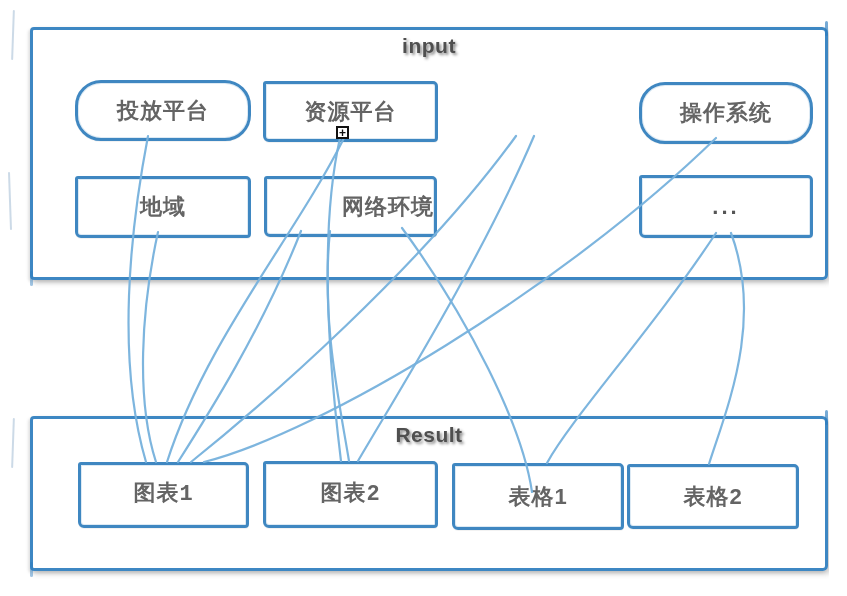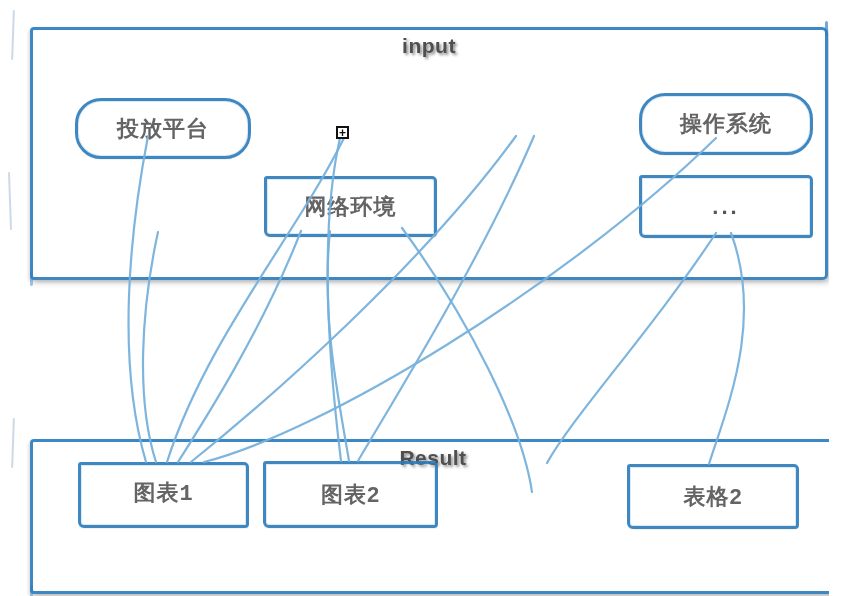--- a/index.html
+++ b/index.html
@@ -9,21 +9,21 @@
   }
   
   .container{
     position:absolute;left:30px;width:792px;
     border:3px solid rgba(45,125,190,0.92);
     border-radius:4px 6px 5px 4px;
     background:transparent;
     box-shadow:3px 3px 5px rgba(90,90,90,0.30), -2px 2px 3px rgba(0,0,0,0.10);
   }
   .container.input{top:27px;height:247px;}
-  .container.result{top:439px;height:149px;padding-left:8px;}
+  .container.result{top:416px;height:149px;}
   
   .container::before{
     content:"";position:absolute;top:-9px;right:-3px;width:3px;height:15px;
     background:rgba(45,125,190,0.65);border-radius:2px;
   }
   .container::after{
     content:"";position:absolute;bottom:-9px;left:-3px;width:3px;height:15px;
     background:rgba(45,125,190,0.45);border-radius:2px;
   }
   .container-title{
@@ -40,29 +40,29 @@
     box-shadow:inset 0 0 0 1px rgba(120,170,210,0.25), 0 1px 0 rgba(0,0,0,0.05);
     background:transparent;
     display:flex;align-items:center;justify-content:center;
   }
   .node .label{
     font-size:22px;font-weight:600;color:#646464;letter-spacing:1px;
     line-height:1;white-space:nowrap;
   }
   .node .label.dots{font-weight:700;letter-spacing:3px;color:#555;}
   
-  #n-ad-platform      {left:75px; top:98px; width:170px;height:55px;border-radius:26px;}
+  #n-ad-platform      {left:75px; top:80px; width:170px;height:55px;border-radius:26px;}
   #n-resource-platform{left:263px;top:81px; width:169px;height:55px;}
   #n-date             {left:452px;top:79px; width:167px;height:56px;}
-  #n-os               {left:639px;top:93px; width:168px;height:56px;border-radius:26px;}
+  #n-os               {left:639px;top:82px; width:168px;height:56px;border-radius:26px;}
   #n-region           {left:75px; top:176px;width:170px;height:56px;}
-  #n-network-env      {left:264px;top:176px;width:167px;height:55px;}
+  #n-network-env      {left:264px;top:176px;width:167px;height:55px;justify-content:flex-end;}
   #n-more             {left:639px;top:175px;width:168px;height:57px;}
   #n-chart-1          {left:78px; top:462px;width:165px;height:60px;font-family:Liberation Mono, monospace;}
-  #n-chart-2          {left:263px;top:461px;width:169px;height:61px;}
+  #n-chart-2          {left:263px;top:461px;width:169px;height:61px;font-family:Liberation Mono, monospace;}
   #n-table-1          {left:452px;top:463px;width:166px;height:61px;}
   #n-table-2          {left:627px;top:464px;width:166px;height:59px;}
   
   svg.wires{position:absolute;left:0;top:0;width:847px;height:596px;pointer-events:none;z-index:6;}
   svg.wires path{pointer-events:stroke;}
   
   .cursor-plus{
     position:absolute;left:336px;top:126px;width:13px;height:13px;z-index:10;
     background:#fff;border:2px solid #111;box-sizing:border-box;
     display:flex;align-items:center;justify-content:center;
@@ -85,39 +85,48 @@
   <div class="stray s3"></div>
   <div class="stray s4"></div>
 
   <div class="container input">
     <div class="container-title">input</div>
   </div>
 
   <div class="node" id="n-ad-platform">
     <span class="label">投放平台</span>
   </div>
+  <div class="node" id="n-resource-platform">
+    <span class="label">资源平台</span>
+  </div>
   <div class="node" id="n-os">
     <span class="label">操作系统</span>
+  </div>
+  <div class="node" id="n-region">
+    <span class="label">地域</span>
   </div>
   <div class="node" id="n-network-env">
     <span class="label">网络环境</span>
   </div>
   <div class="node" id="n-more">
     <span class="label dots">...</span>
   </div>
 
   <div class="container result">
     <div class="container-title">Result</div>
   </div>
 
   <div class="node" id="n-chart-1">
     <span class="label">图表1</span>
   </div>
   <div class="node" id="n-chart-2">
     <span class="label">图表2</span>
+  </div>
+  <div class="node" id="n-table-1">
+    <span class="label">表格1</span>
   </div>
   <div class="node" id="n-table-2">
     <span class="label">表格2</span>
   </div>
 
   <svg class="wires" id="wires" viewBox="0 0 847 596">
       <path d="M148,136 C130,230 116,360 146,462" fill="none" stroke="#76b1dc" stroke-width="2.2" stroke-linecap="round" opacity="0.95"></path>
       <path d="M158,232 C141,310 136,400 156,462" fill="none" stroke="#76b1dc" stroke-width="2.2" stroke-linecap="round" opacity="0.95"></path>
       <path d="M344,138 C296,235 206,340 167,462" fill="none" stroke="#76b1dc" stroke-width="2.2" stroke-linecap="round" opacity="0.95"></path>
       <path d="M301,231 C262,330 206,418 178,462" fill="none" stroke="#76b1dc" stroke-width="2.2" stroke-linecap="round" opacity="0.95"></path>

